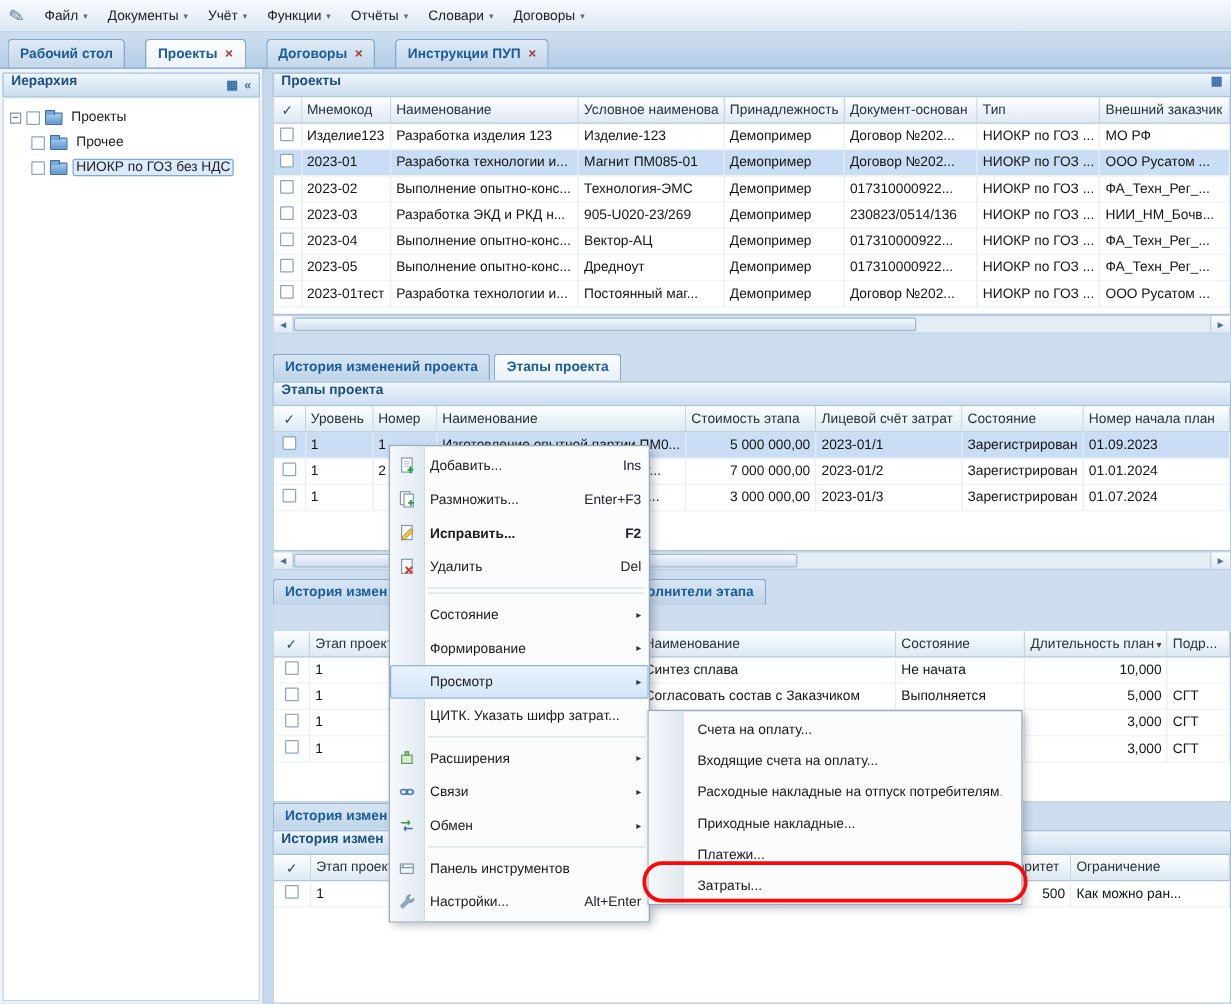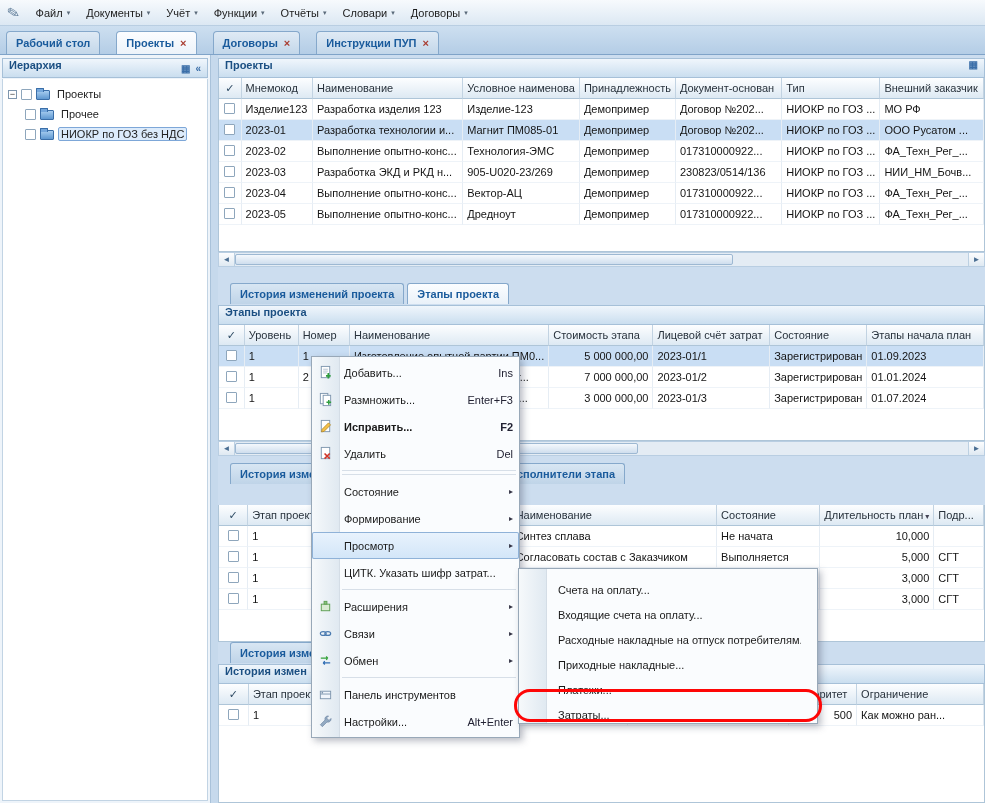--- a/index.html
+++ b/index.html
@@ -40,21 +40,21 @@
   .tablebox{position:absolute;left:0;right:0;background:#fff;border:1px solid #aec5d8;border-top:none;overflow:hidden}
   table.grid{border-collapse:separate;border-spacing:0;table-layout:fixed}
   .grid th{height:21px;background:linear-gradient(#fdfeff,#dde9f3);border-right:1px solid #c2d3e2;border-bottom:1px solid #aec5d8;padding:2px 4px;text-align:left;font-weight:normal;color:#28323c;white-space:nowrap;overflow:hidden}
   .grid td{height:21px;padding:2px 4px;border-right:1px solid #e6edf4;border-bottom:1px solid #eef3f8;white-space:nowrap;overflow:hidden;color:#141414}
   .grid tr.sel td{background:#c9def4}
   .grid .chkc{text-align:center;padding:2px}
   .grid th.chkc{color:#2d4a63}
   .num{text-align:right}
   .sortmark{font-size:8px;color:#445;margin-left:2px}
 
-  .subtabs{position:absolute;left:12px;right:0;height:22px;white-space:nowrap}
+  .subtabs{position:absolute;left:0;right:0;height:22px;white-space:nowrap}
   .stab{display:inline-block;padding:4px 9px;border:1px solid #85a8cb;border-bottom:none;border-radius:3px 3px 0 0;background:linear-gradient(#d8e6f3,#bfd4e8);color:#1a5b9c;font-weight:bold;margin-right:3px;white-space:nowrap}
   .stab.active{background:linear-gradient(#fbfdff,#e9f1f9)}
 
   .hscroll{position:absolute;left:0;right:0;height:15px;background:#e4ecf4;border:1px solid #b9cee2;display:flex;align-items:stretch}
   .hsbtn{width:16px;background:linear-gradient(#fcfdfe,#dfe9f2);border-right:1px solid #bcd0e2;color:#4a6e92;font-size:8px;display:flex;align-items:center;justify-content:center;flex:none}
   .hsbtn.r{border-left:1px solid #bcd0e2;border-right:none}
   .hstrack{flex:1;position:relative}
   .hsthumb{position:absolute;top:1px;bottom:1px;left:0;background:linear-gradient(#f4f8fc,#cfdeee);border:1px solid #9db8d2;border-radius:2px}
 
   
@@ -64,21 +64,21 @@
   .mi.b{font-weight:bold}
   .mi.hot{background:linear-gradient(#e9f3fd,#d2e5f8);box-shadow:0 0 0 1px #8fb2d8 inset;border-radius:2px}
   .mic{width:27px;display:flex;align-items:center;justify-content:center;flex:none}
   .mlabel{padding-left:5px;white-space:nowrap;overflow:hidden}
   .mright{margin-left:auto;display:flex;align-items:flex-end;gap:5px;padding-left:8px}
   .msc{color:#223}
   .marrow{font-size:8px;color:#334}
   .msep{height:1px;background:#d7dfe8;margin:3px 3px 3px 30px;position:relative;z-index:1}
 
   .submenu{position:absolute;left:518px;top:568px;width:300px;background:#fafcfe;border:1px solid #98a8b8;box-shadow:3px 3px 7px rgba(70,80,100,.38);z-index:160;padding:2px 0}
-  .smi{position:relative;z-index:1;height:25px;display:flex;align-items:flex-end;padding-left:34px;padding-right:8px;color:#1a1a1a;white-space:nowrap;overflow:hidden}
+  .smi{position:relative;z-index:1;height:25px;display:flex;align-items:center;padding-left:34px;padding-right:8px;color:#1a1a1a;white-space:nowrap;overflow:hidden}
 
   .redbox{position:absolute;left:514px;top:689px;width:308px;height:33px;border:3px solid #fe0606;border-radius:16px;z-index:200}
 </style>
 </head>
 <body>
 
 <div class="screen">
 
   <div class="menubar" id="menubar">
     <span class="appicon">✎</span>
@@ -243,20 +243,30 @@
             <tr>
               <td class="chkc"><span class="cb"></span></td>
               <td>2023-05</td>
               <td>Выполнение опытно-конс...</td>
               <td>Дредноут</td>
               <td>Демопример</td>
               <td>017310000922...</td>
               <td>НИОКР по ГОЗ ...</td>
               <td>ФА_Техн_Рег_...</td>
             </tr>
+            <tr>
+              <td class="chkc"><span class="cb"></span></td>
+              <td>2023-01тест</td>
+              <td>Разработка технологии и...</td>
+              <td>Постоянный маг...</td>
+              <td>Демопример</td>
+              <td>Договор №202...</td>
+              <td>НИОКР по ГОЗ ...</td>
+              <td>ООО Русатом ...</td>
+            </tr>
           </tbody>
         </table>
       </div>
     <div class="hscroll" style="top:197px">
       <span class="hsbtn">◄</span>
       <span class="hstrack">
           <span class="hsthumb" style="width:68%"></span>
         </span>
       <span class="hsbtn r">►</span>
     </div>
@@ -279,21 +289,21 @@
           </colgroup>
           <thead>
             <tr>
               <th class="chkc">✓</th>
               <th><span>Уровень</span></th>
               <th><span>Номер</span></th>
               <th><span>Наименование</span></th>
               <th><span>Стоимость этапа</span></th>
               <th><span>Лицевой счёт затрат</span></th>
               <th><span>Состояние</span></th>
-              <th><span>Этапы начала план</span></th>
+              <th><span>Номер начала план</span></th>
             </tr>
           </thead>
           <tbody>
             <tr class="sel">
               <td class="chkc"><span class="cb"></span></td>
               <td>1</td>
               <td>1</td>
               <td>Изготовление опытной партии ПМ0...</td>
               <td class="num">5 000 000,00</td>
               <td>2023-01/1</td>

